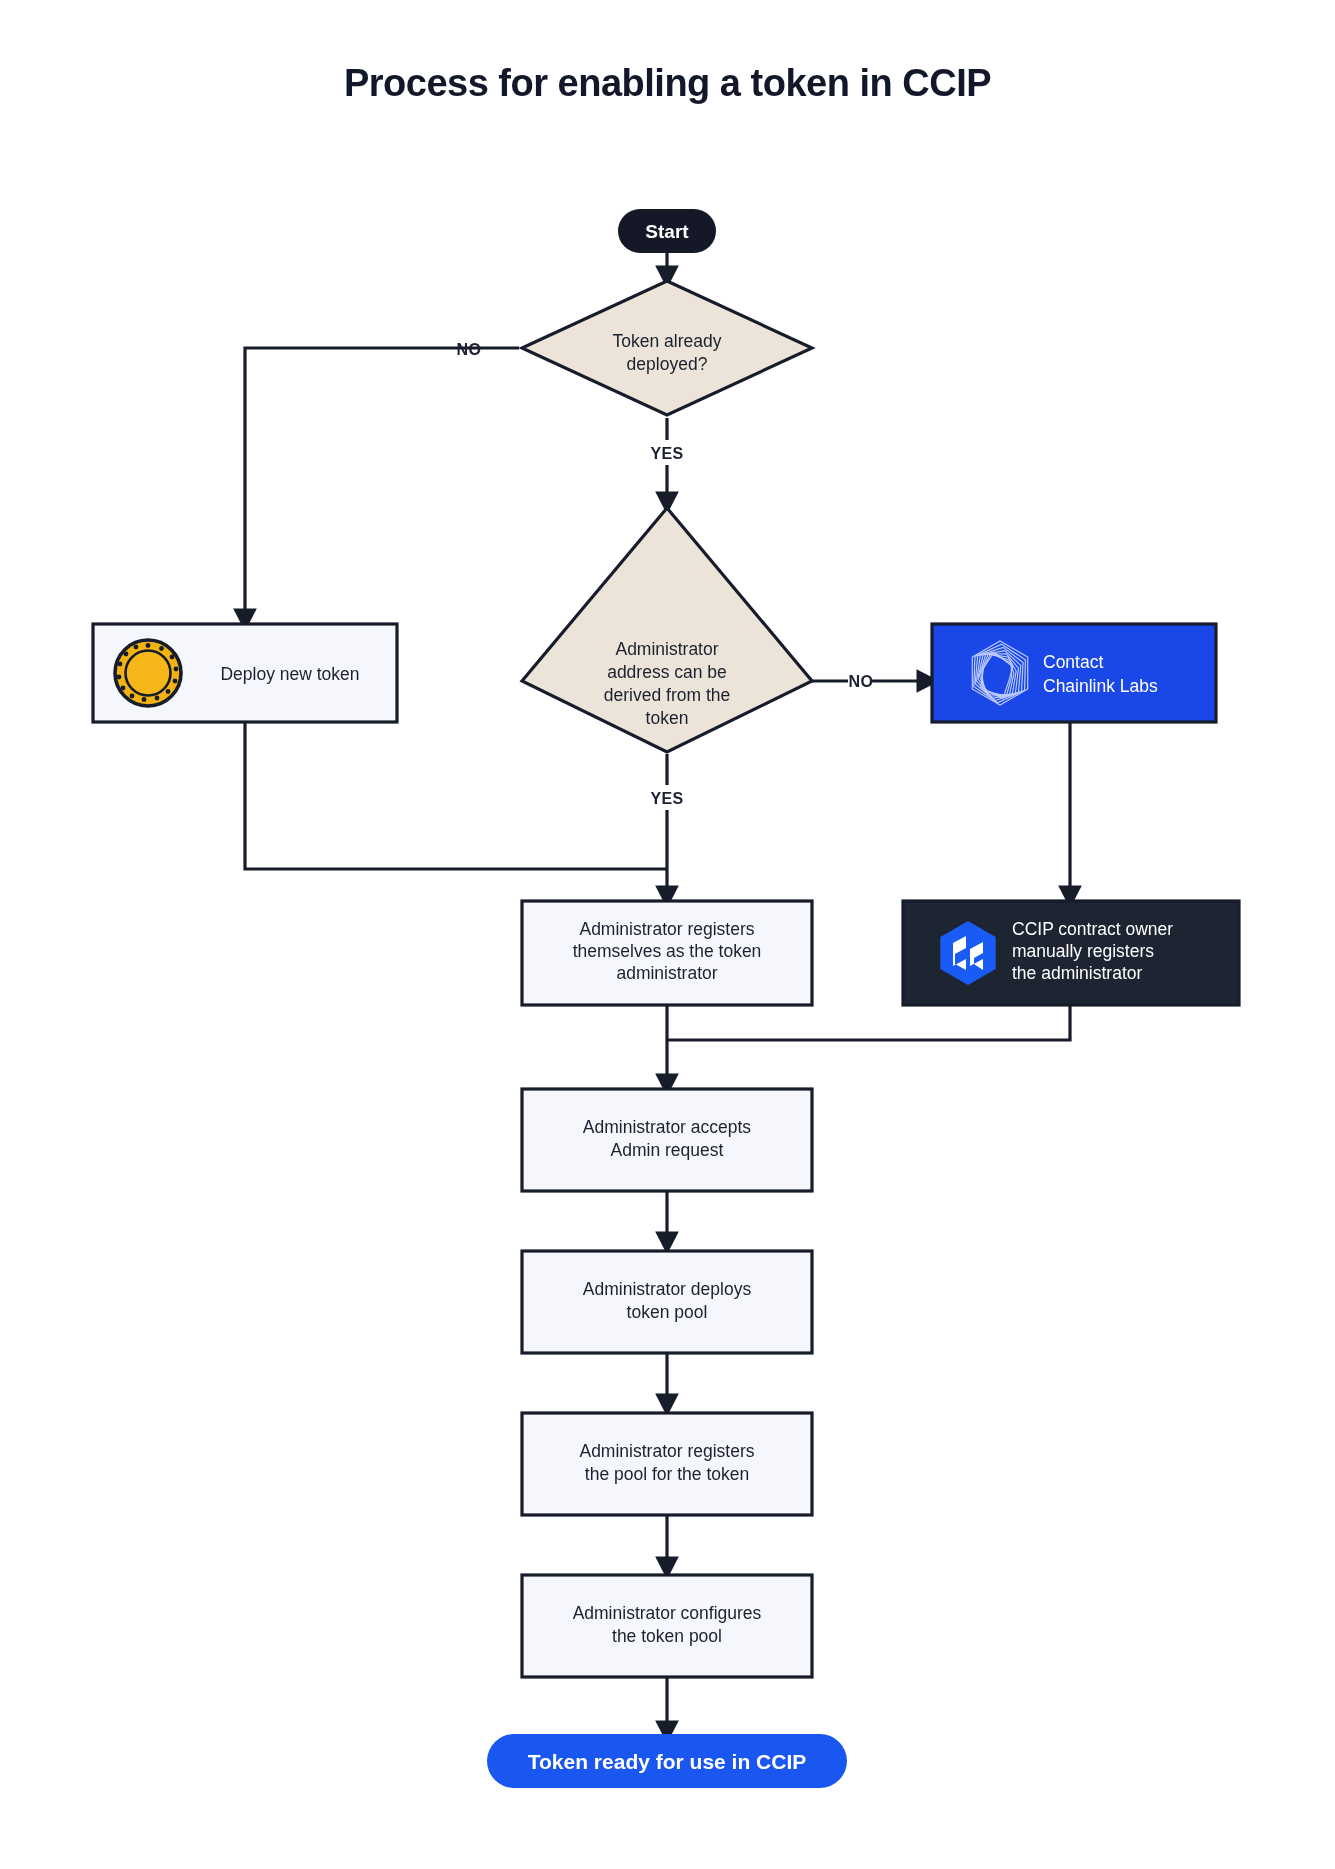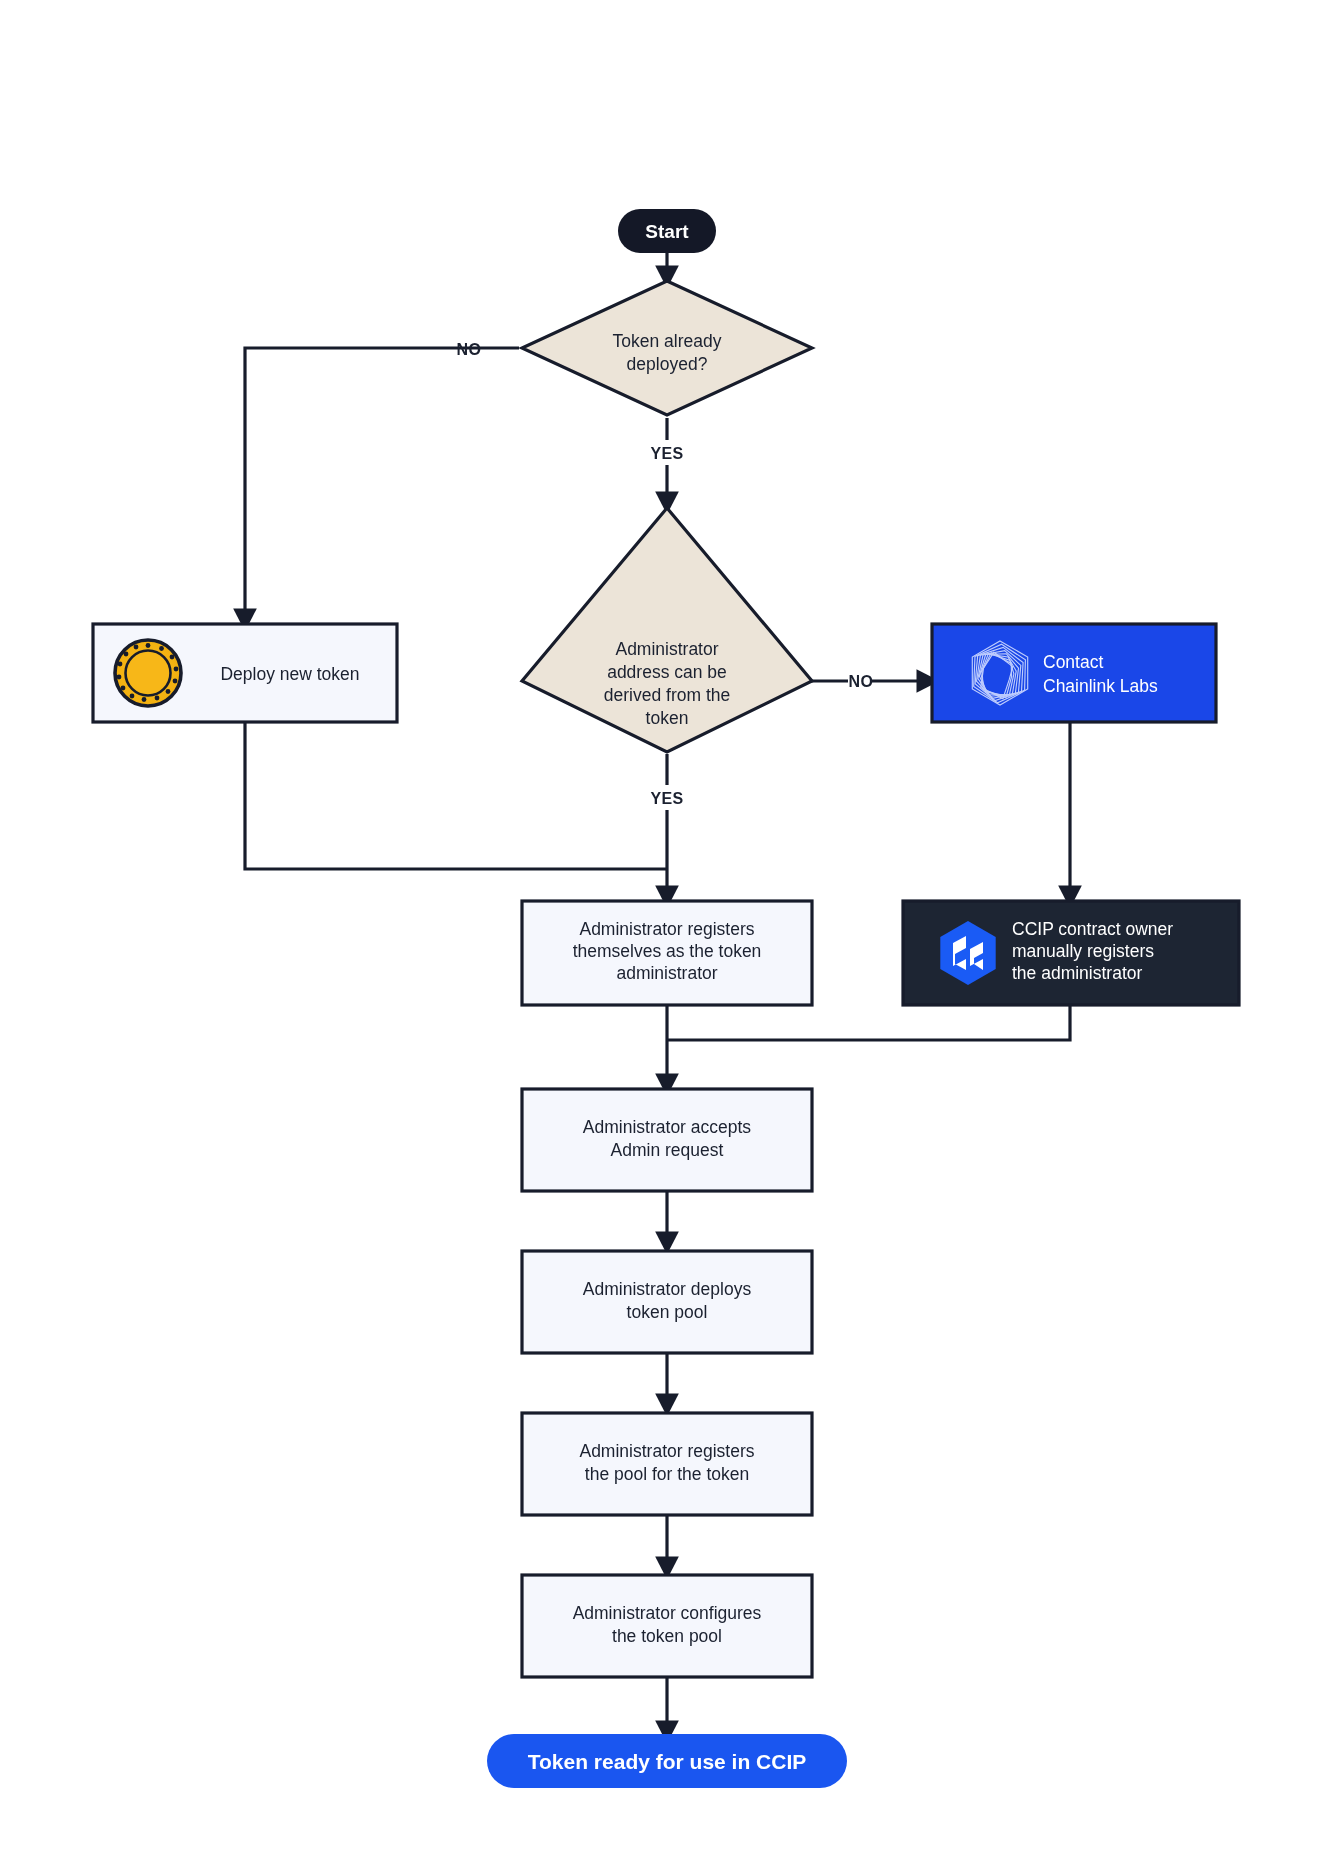--- a/index.html
+++ b/index.html
@@ -72,20 +72,21 @@
   .box-shape {
     stroke: #171c2b;
     stroke-width: 3.2;
   }
 </style>
 </head>
 <body>
 
 <div id="chart-root">
 
+  <div class="diagram-title">Process for enabling a token in CCIP</div>
 
   <svg class="flow" width="1335" height="1869" viewBox="0 0 1335 1869">
     <defs>
       <marker id="arrow" markerWidth="9" markerHeight="9" refX="4.2" refY="4.5" orient="auto" markerUnits="strokeWidth">
         <path d="M0.6,0.8 L7.8,4.5 L0.6,8.2 z" fill="#171c2b"></path>
       </marker>
       <radialGradient id="coinGrad" cx="50%" cy="50%" r="55%">
         <stop offset="0%" stop-color="#f9bf22"></stop>
         <stop offset="100%" stop-color="#f2ae0c"></stop>
       </radialGradient>

